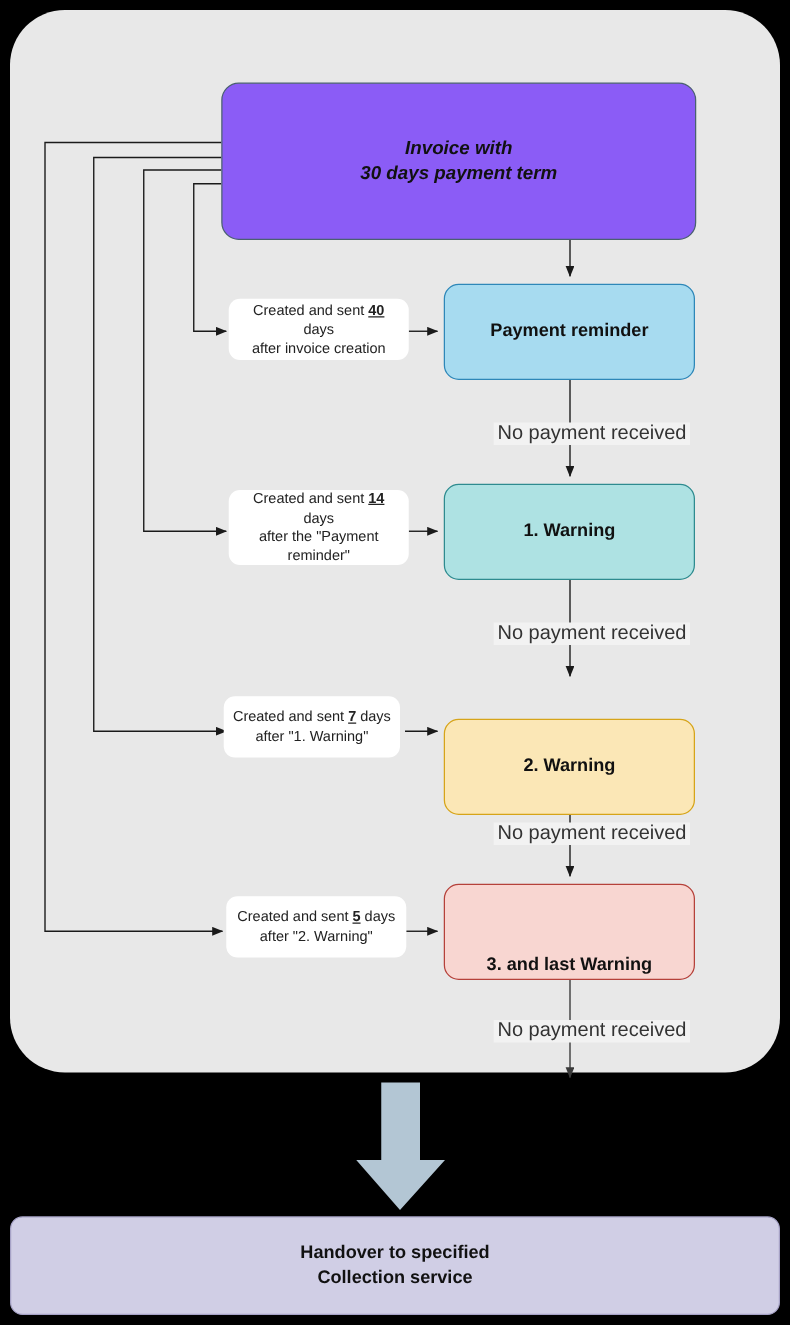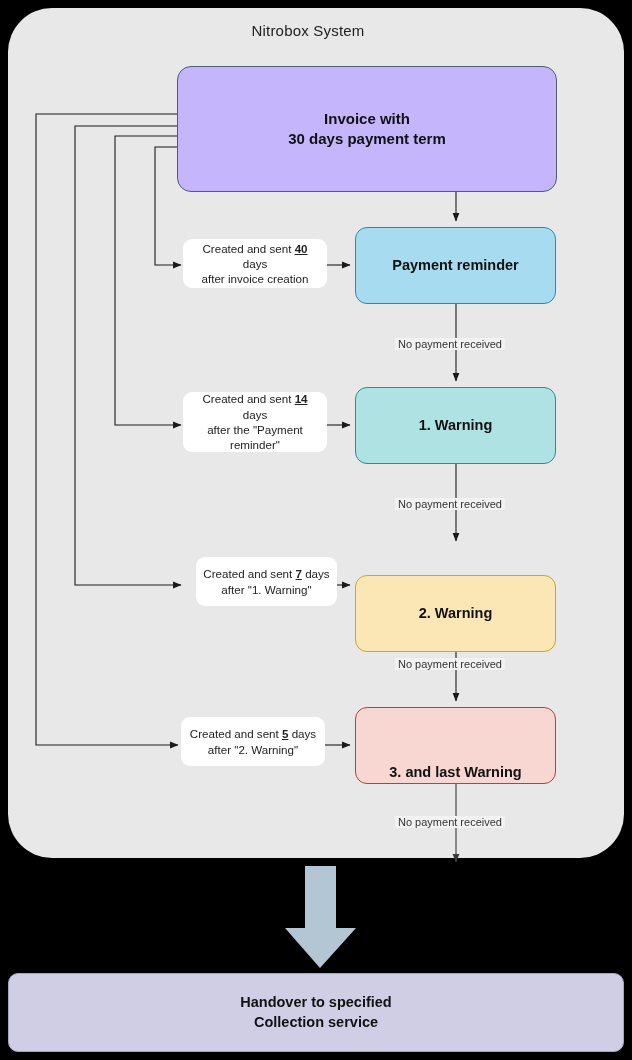--- a/index.html
+++ b/index.html
@@ -18,22 +18,23 @@
   }
 
   
   .node{
     position:absolute;box-sizing:border-box;
     display:flex;align-items:center;justify-content:center;text-align:center;
     font-weight:bold;font-size:14.5px;color:#111;line-height:1.35;
   }
   .node-invoice{
     left:177px;top:66px;width:380px;height:126px;
-    background:#c4b5fd;border:1.4px solid #4a6070;border-radius:14px;
+    background:#8b5cf6;border:1.4px solid #4a6070;border-radius:14px;
     font-size:15px;
+    font-style:italic;
   }
   .node-reminder{
     left:355px;top:227px;width:201px;height:77px;
     background:#a7dbf0;border:1.6px solid #2e87b8;border-radius:12px;text-align:center;
   }
   .node-warning1{
     left:355px;top:387px;width:201px;height:77px;
     background:#aee2e3;border:1.6px solid #2e8b8f;border-radius:12px;
   }
   .node-warning2{
@@ -52,40 +53,39 @@
   }
 
   
   .cond{
     position:absolute;box-sizing:border-box;background:#ffffff;
     border-radius:9px;display:flex;align-items:center;justify-content:center;
     text-align:center;font-size:11.6px;color:#222;line-height:1.32;padding:20px 7px;
   }
   .cond-1{left:183px;top:239px;width:144px;height:49px;}
   .cond-2{left:183px;top:392px;width:144px;height:60px;}
-  .cond-3{left:196px;top:557px;width:141px;height:49px;align-items:center;}
+  .cond-3{left:179px;top:557px;width:141px;height:49px;align-items:center;}
   .cond-4{left:181px;top:717px;width:144px;height:49px;}
   .cond b{font-weight:bold;text-decoration:underline;}
 
   
   .edge-label{
-    position:absolute;background:#f2f2f2;font-size:11px;color:#333;
+    position:absolute;background:#f2f2f2;font-size:16px;color:#333;
     padding:0 3px;white-space:nowrap;
   }
 
   svg.wires{position:absolute;left:0;top:0;width:632px;height:1060px;
             pointer-events:none;overflow:visible;}
 </style>
 </head>
 <body>
 
 <div class="stage">
 
   <div class="system-panel"></div>
-  <div class="system-title">Nitrobox System</div>
 
   <svg class="wires">
     <defs>
       <marker id="ah" markerWidth="9" markerHeight="9" refX="7.5" refY="3.2" orient="auto" markerUnits="strokeWidth">
         <path d="M0,0 L8,3.2 L0,6.4 z" fill="#1a1a1a"></path>
       </marker>
       <marker id="ahg" markerWidth="9" markerHeight="9" refX="7.5" refY="3.2" orient="auto" markerUnits="strokeWidth">
         <path d="M0,0 L8,3.2 L0,6.4 z" fill="#3a3a3a"></path>
       </marker>
     </defs>

